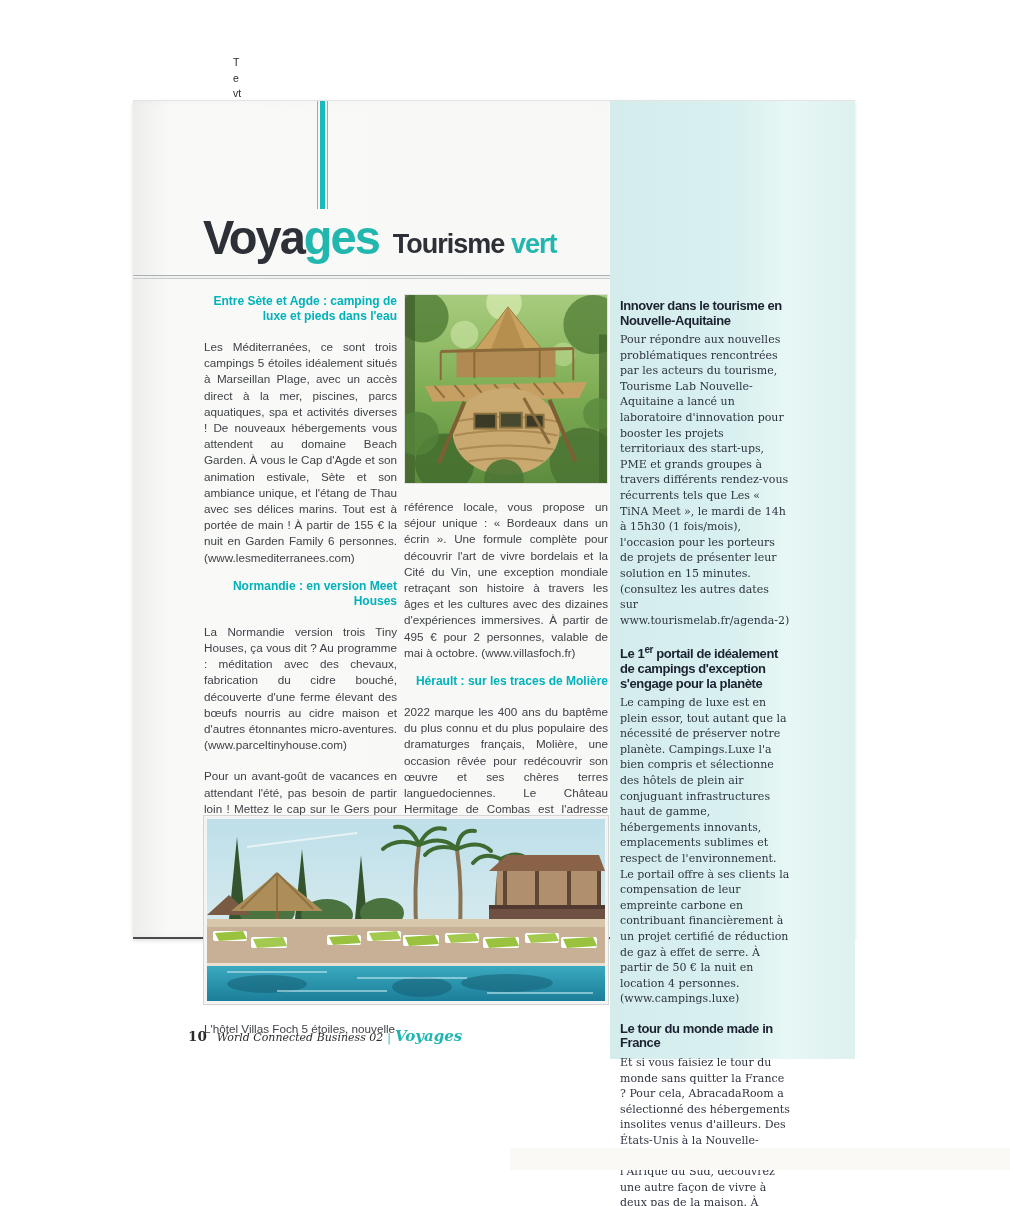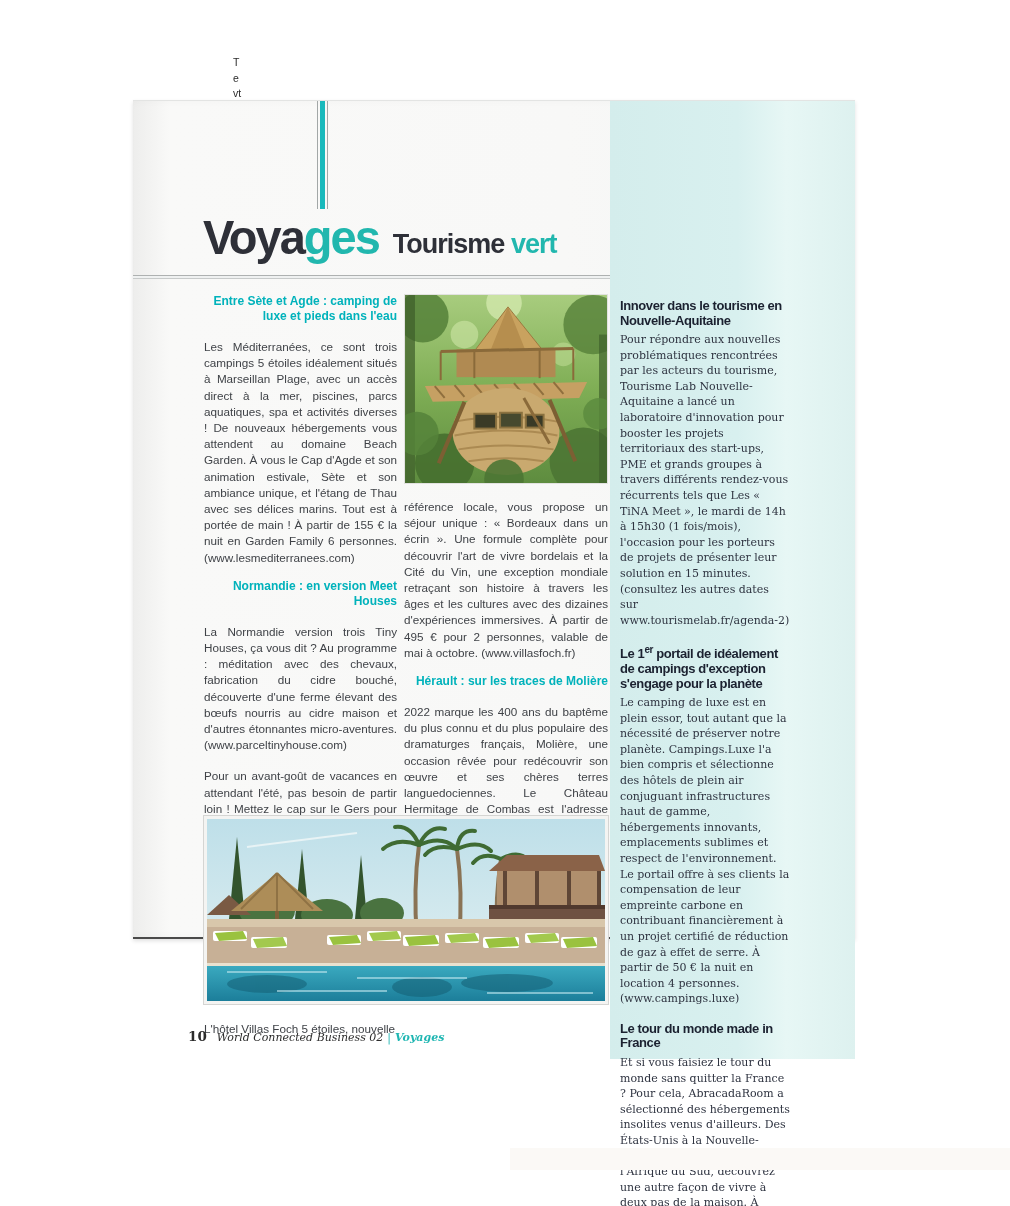--- a/index.html
+++ b/index.html
@@ -51,21 +51,21 @@
   .sb-inner { position:absolute; left:10px; top:198px; width:170px; }
   .sb-article { margin-bottom:15px; }
   .sb-head { color:#1b2130; font-weight:bold; font-size:13px; line-height:14.5px; letter-spacing:-0.4px; margin-bottom:4px; }
   .sb-head sup { font-size:10px; }
   .sb-body { font-family:"DejaVu Serif", serif; color:#2e3340; font-size:11px; line-height:15.6px; }
 
   .footer { position:absolute; left:55px; top:925px; white-space:nowrap; font-family:"DejaVu Serif", serif; color:#2b2b2b; }
   .footer .num { font-size:13.5px; font-weight:bold; margin-right:10px; }
   .footer .mag { font-size:11px; font-style:italic;text-align:center; }
   .footer .sep { color:#1fb6b2; font-size:11px; margin:0 4px; }
-  .footer .sect { font-size:11px; font-style:italic; color:#1fb6b2; font-weight:bold; }
+  .footer .sect { font-size:15px; font-style:italic; color:#1fb6b2; font-weight:bold; }
 
   .bottom-strip { position:absolute; left:510px; top:1148px; width:500px; height:22px; background:#fbf9f6; }
 </style>
 </head>
 <body>
 
 <div class="canvas">
 
   <div class="edge-label">
     <div>T</div>

